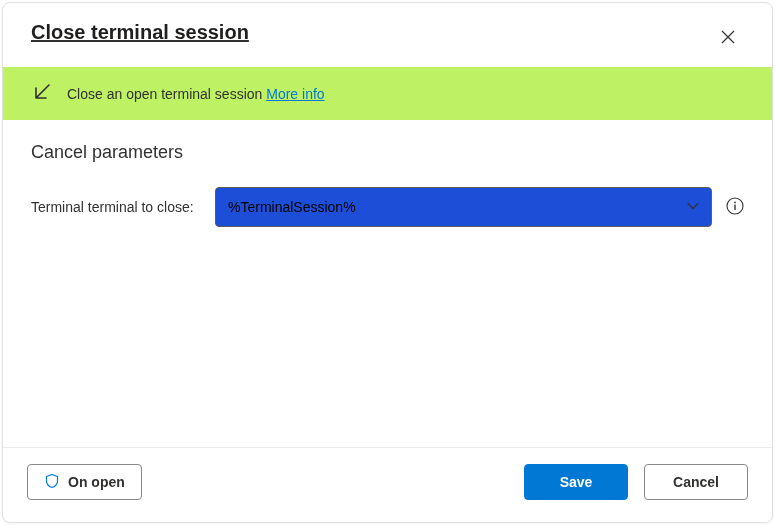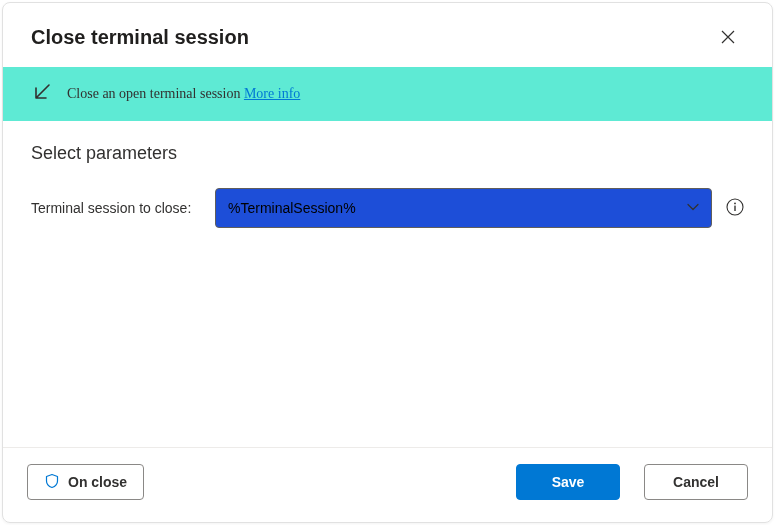--- a/index.html
+++ b/index.html
@@ -17,47 +17,47 @@
       height: 521px;
       margin: 2px;
       border: 1px solid #e1e1e1;
       border-radius: 8px;
       display: flex;
       flex-direction: column;
       box-shadow: 0 1px 3px rgba(0,0,0,0.05);
     }
     .header {
       display: flex;
-      align-items: center;
+      align-items: flex-start;
       justify-content: space-between;
       padding: 18px 28px 14px 28px;
+      text-decoration: underline;
     }
     .header h1 {
       font-size: 20px;
       font-weight: 600;
       color: #201f1e;
     }
     .close-btn {
       width: 32px;
       height: 32px;
       display: flex;
       align-items: center;
       justify-content: center;
       background: none;
       border: none;
       cursor: pointer;
       border-radius: 4px;
     }
     .info-banner {
-      background: #5eead4;
+      background: #bef264;
       padding: 14px 28px;
       display: flex;
       align-items: center;
       gap: 14px;
-      font-family: Liberation Serif, serif;
     }
     .banner-icon { flex-shrink: 0; }
     .banner-text { font-size: 14px; }
     .more-info {
       color: #0078d4;
       text-decoration: underline;
       cursor: pointer;
     }
     .content {
       flex: 1;
@@ -107,21 +107,21 @@
     }
     .footer {
       display: flex;
       align-items: center;
       justify-content: space-between;
       padding: 16px 24px 22px 24px;
       border-top: 1px solid #edebe9;
     }
     .footer-right {
       display: flex;
-      gap: 24px;
+      gap: 16px;
     }
     .btn {
       height: 36px;
       padding: 0 20px;
       border-radius: 4px;
       font-size: 14px;
       font-weight: 600;
       font-family: inherit;
       cursor: pointer;
       display: inline-flex;
@@ -170,23 +170,23 @@
         <path d="M18 4 L5 17 M5 7 L5 17 L15 17" stroke="#323130" stroke-width="1.6" fill="none" stroke-linecap="round" stroke-linejoin="round"></path>
       </svg>
     </span>
     <div class="banner-text">
       <span>Close an open terminal session</span>
       <a class="more-info">More info</a>
     </div>
   </div>
 
   <div class="content">
-    <h2 class="section-heading">Select parameters</h2>
+    <h2 class="section-heading">Cancel parameters</h2>
     <div class="param-row">
-      <label class="param-label">Terminal session to close:</label>
+      <label class="param-label">Terminal terminal to close:</label>
       <div class="select-wrapper">
         <input type="text" class="select-field" readonly="" value="%TerminalSession%" style="">
         <span class="select-chevron">
           <svg width="14" height="14" viewBox="0 0 14 14">
             <path d="M2 5 L7 10 L12 5" stroke="#323130" stroke-width="1.2" fill="none" stroke-linecap="round" stroke-linejoin="round"></path>
           </svg>
         </span>
       </div>
       <span class="info-icon">
         <svg width="18" height="18" viewBox="0 0 18 18">
@@ -198,21 +198,21 @@
     </div>
   </div>
 
   <div class="footer">
     <button class="btn btn-on-error">
       <span>
         <svg width="16" height="16" viewBox="0 0 16 16">
           <path d="M8 1.5 L13.5 3.5 V8 C13.5 11 11 13.5 8 14.5 C5 13.5 2.5 11 2.5 8 V3.5 Z" stroke="#0078d4" stroke-width="1.2" fill="none" stroke-linejoin="round"></path>
         </svg>
       </span>
-      <span>On close</span>
+      <span>On open</span>
     </button>
     <div class="footer-right">
       <button class="btn btn-primary">Save</button>
       <button class="btn btn-secondary">Cancel</button>
     </div>
   </div>
 
 </div>
 
 </body></html>

